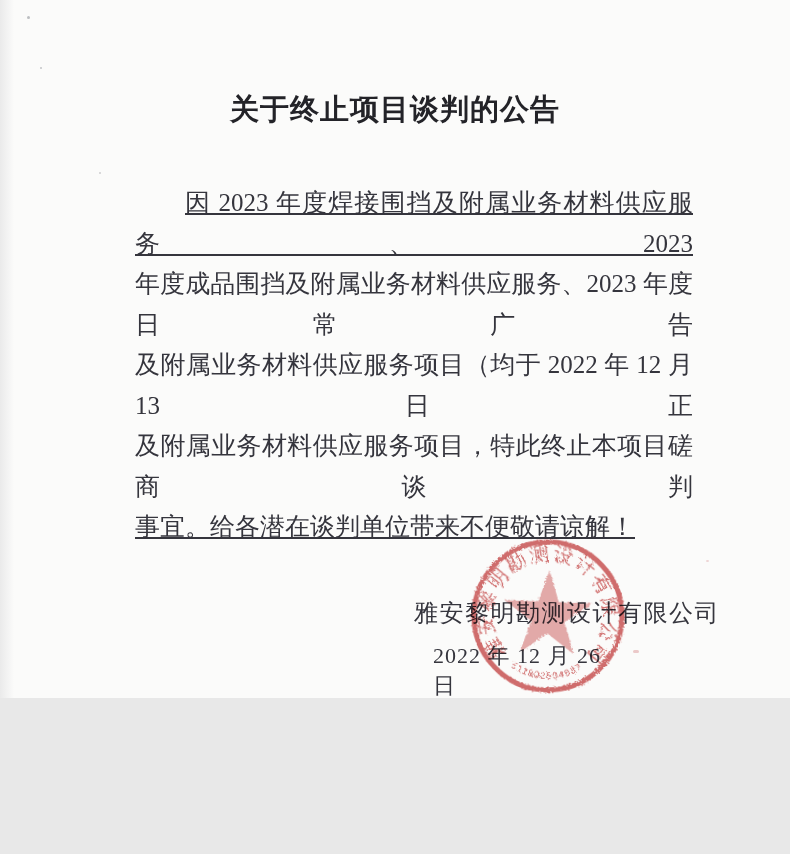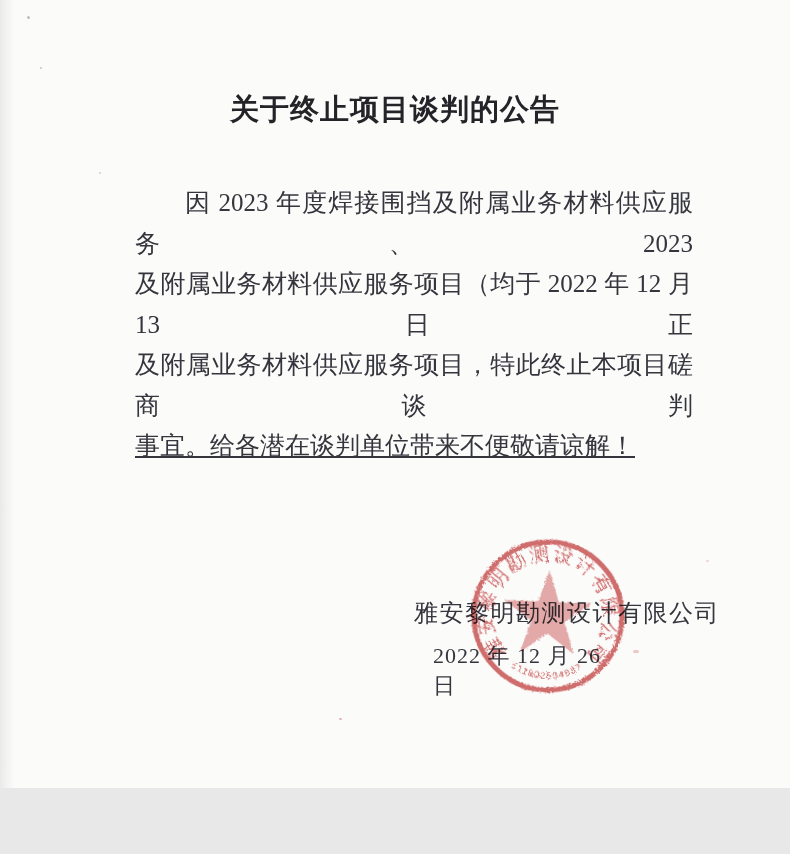--- a/index.html
+++ b/index.html
@@ -4,21 +4,21 @@
 <style>
   :root{
     --paper:#fbfbfa;
     --ink:#35353d;
     --title-ink:#232328;
     --seal-red:#c43d3d;
   }
   html,body{margin:0;padding:0;background:#e8e8e8;}
   .page{
     position:relative;
-    width:790px;height:788px;
+    width:790px;height:698px;
     background:var(--paper);
     overflow:hidden;
     font-family:"Liberation Serif","DejaVu Serif",serif;
     color:var(--ink);
   }
   
   .edge-shade{
     position:absolute;left:0;top:0;bottom:0;width:14px;
     background:linear-gradient(to right, rgba(120,120,128,0.13), rgba(120,120,128,0.0));
     pointer-events:none;
@@ -38,21 +38,21 @@
     left:135px;top:183px;width:558px;
     font-size:25px;
     line-height:40.5px;
     color:var(--ink);
   }
   .bline{
     text-align:justify;
     text-align-last:justify;
     white-space:normal;
   }
-  .bline.first{ text-indent:2em; }
+  .bline.first{ text-indent:2em;text-decoration:underline; }
   .bline.last{ text-align-last:left;text-decoration:underline; }
   .sig-company{
     position:absolute;
     left:0; top:597px; width:692px;
     text-align:right;
     font-size:24px;
     letter-spacing:1.5px;
     color:var(--ink);
     padding-left:28px;
   }
@@ -83,20 +83,21 @@
 <body>
 
 <div class="page">
 
   <div class="edge-shade"></div>
 
   <div class="doc-title">关于终止项目谈判的公告</div>
 
   <div class="body-par">
       <div class="bline first">因 2023 年度焊接围挡及附属业务材料供应服务、2023</div>
+      <div class="bline">年度成品围挡及附属业务材料供应服务、2023 年度日常广告</div>
       <div class="bline">及附属业务材料供应服务项目（均于 2022 年 12 月 13 日正</div>
       <div class="bline">及附属业务材料供应服务项目，特此终止本项目磋商谈判</div>
       <div class="bline last">事宜。给各潜在谈判单位带来不便敬请谅解！</div>
     </div>
 
   <div class="sig-company">雅安黎明勘测设计有限公司</div>
 
   <div class="sig-date">2022 年 12 月 26 日</div>
 
   <svg class="seal" viewBox="0 0 200 200" xmlns="http://www.w3.org/2000/svg" aria-hidden="true">

